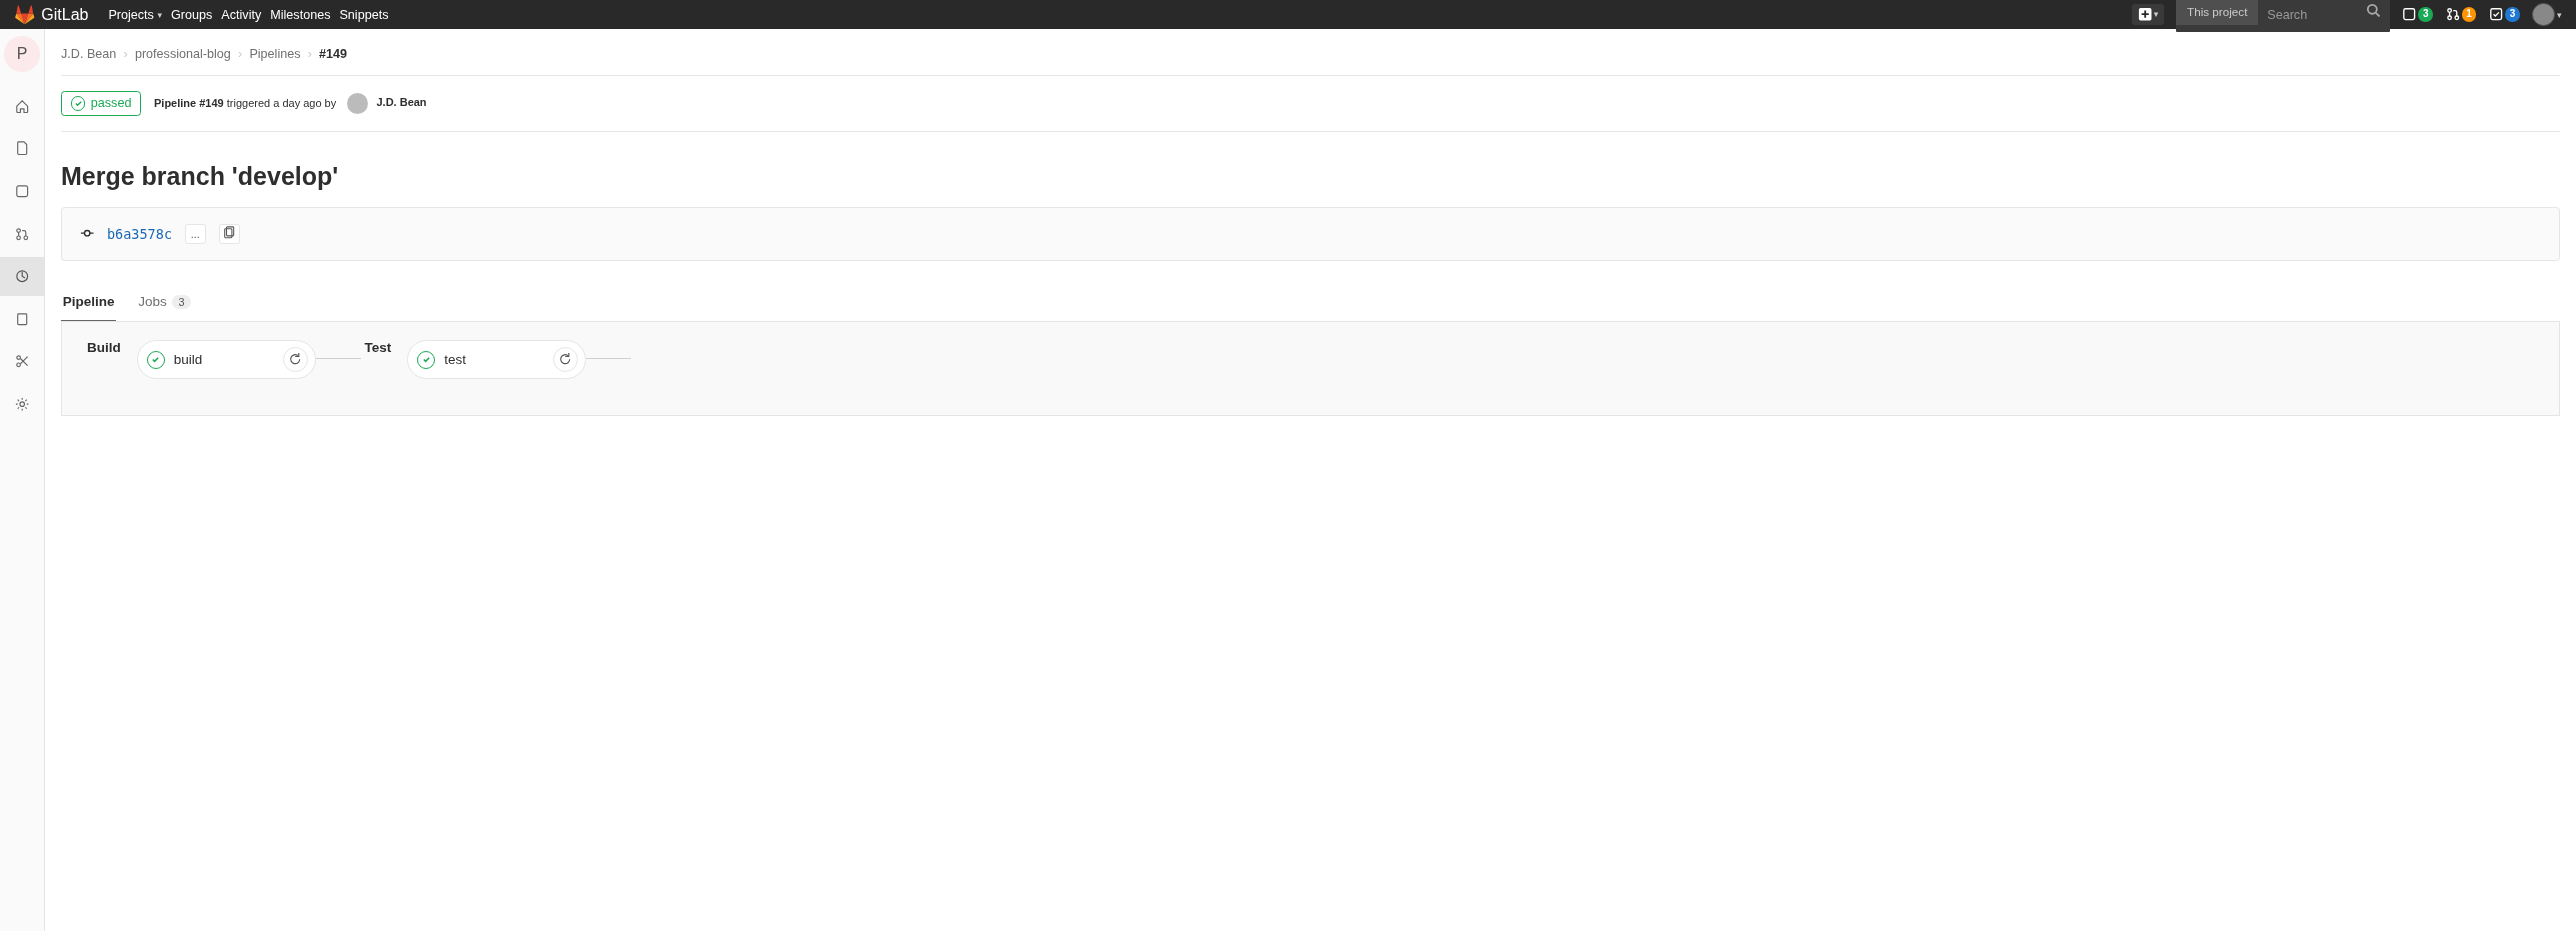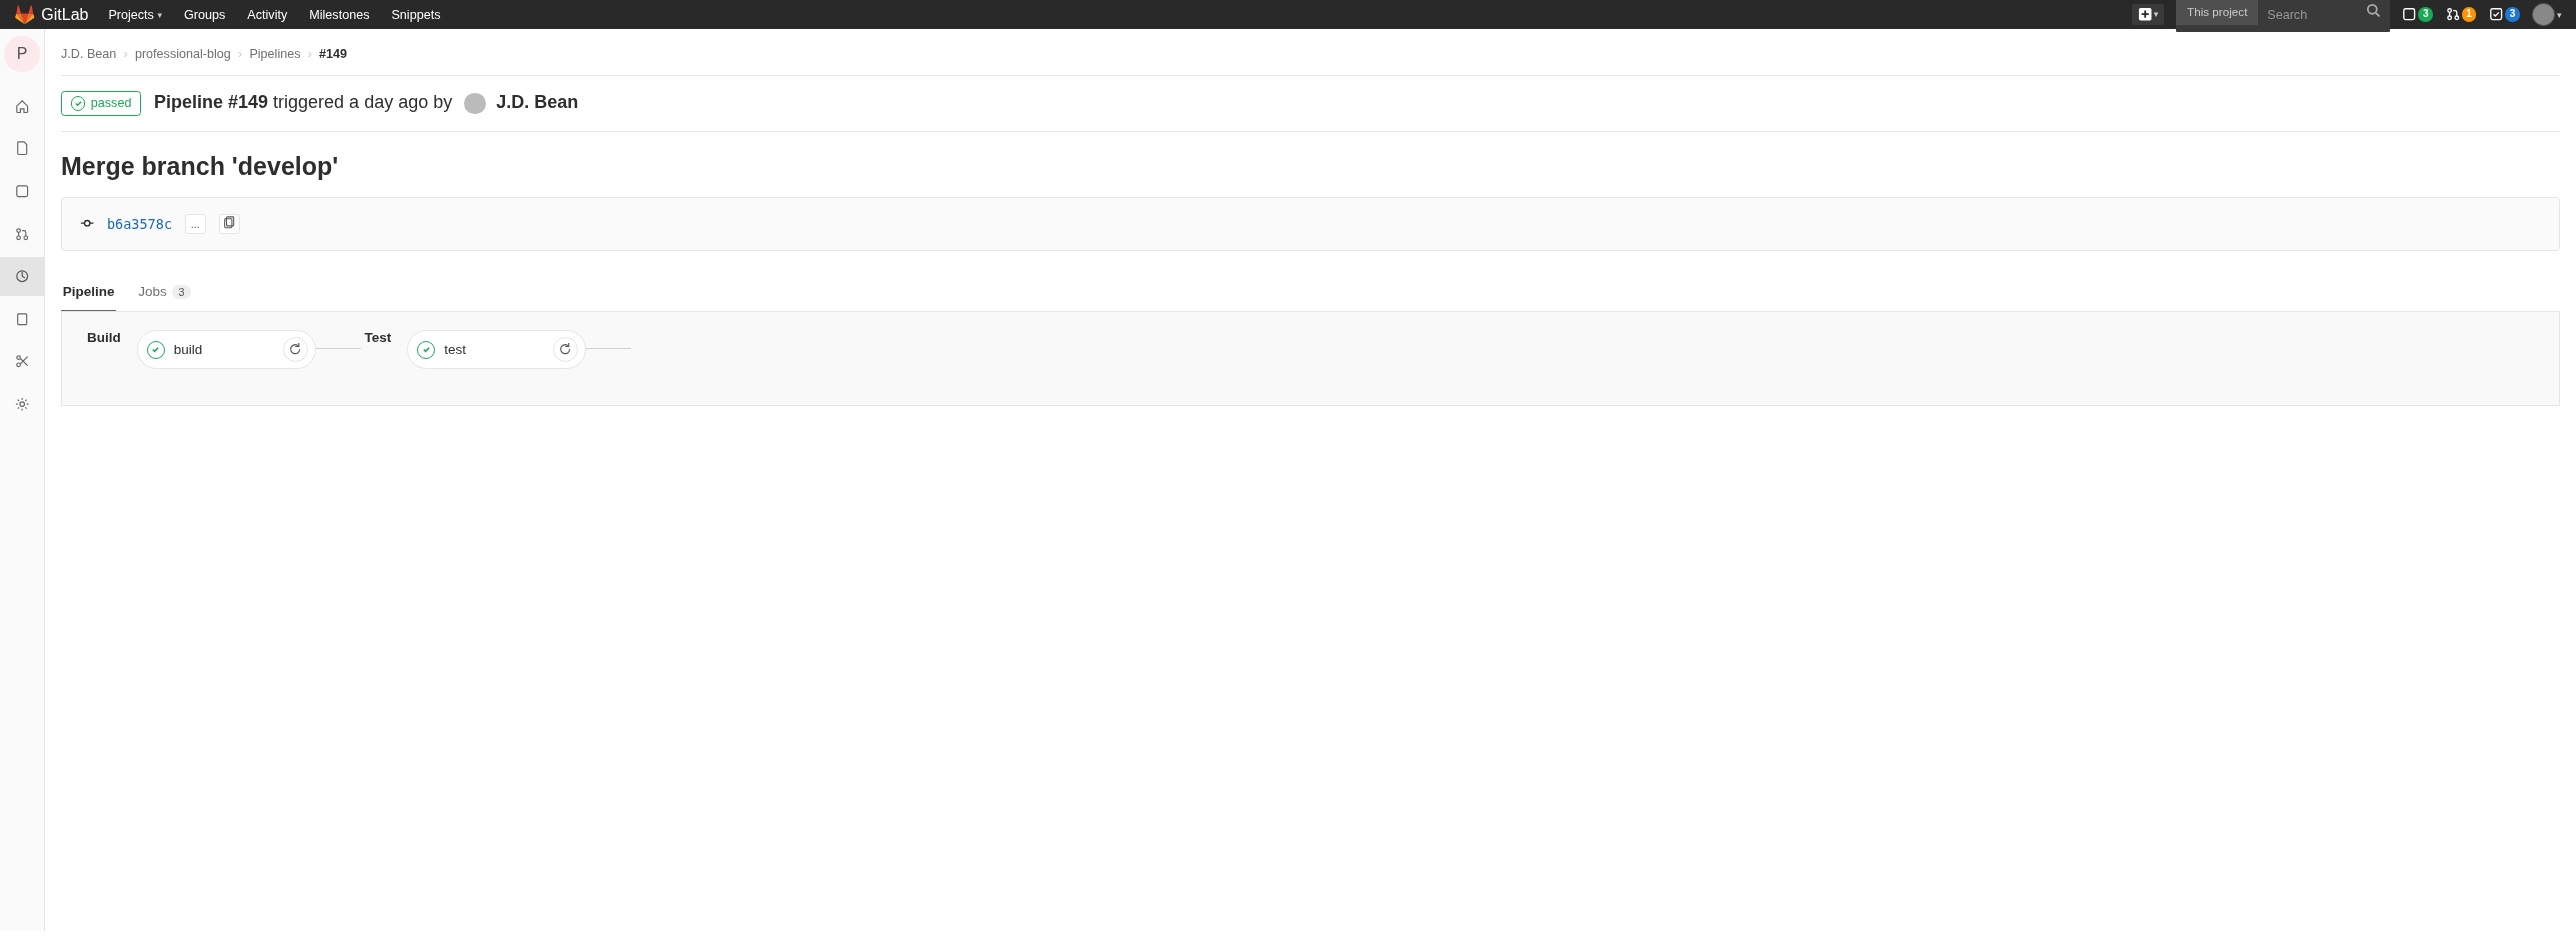--- a/index.html
+++ b/index.html
@@ -2,21 +2,21 @@
 <html style="font-size:14.4px"><head>
 <meta charset="utf-8">
 <style>
 * { box-sizing: border-box; margin: 0; padding: 0; }
 body { font-family: -apple-system, BlinkMacSystemFont, "Segoe UI", Helvetica, Arial, sans-serif; font-size: 12.6px; color: #2e2e2e; background: #fff; }
 
 
 .topnav { background: #292929; height: 29px; display: flex; align-items: center; padding: 0 14.4px; color: #fff; }
 .logo { display: flex; align-items: center; gap: 5.4px; margin-right: 20px; font-size: 16px; }
 .logo svg { width: 21.5px; height: 21.5px; }
-.navlinks { display: flex; align-items: flex-end; gap: 22px; font-size: 12.6px; }
+.navlinks { display: flex; align-items: flex-end; gap: 9px; font-size: 12.6px; }
 .navlinks .navitem { color: #fff; cursor: pointer; display: flex; align-items: center; gap: 3.6px; }
 .topnav-right { margin-left: auto; display: flex; align-items: center; gap: 12.6px; }
 .plus-dropdown { display: flex; align-items: center; gap: 1.8px; background: #3a3a3a; padding: 3.6px 5.4px; border-radius: 2.7px; }
 .search-area { display: flex; align-items: flex-start; background: #3a3a3a; border-radius: 1px; overflow: hidden; }
 .search-scope { background: #4f4f4f; color: #ccc; padding: 7.2px 10.8px; font-size: 11.7px; }
 .search-input { background: transparent; border: none; color: #fef9c3; padding: 10px 9px; width: 99px; font-size: 12.6px; outline: none; }
 .search-input::placeholder { color: #999; }
 .search-btn { background: transparent; border: none; padding: 5.4px 9px; display: flex; }
 .statusicon { display: flex; align-items: center; gap: 1.8px; position: relative; }
 .statusicon .badge { border-radius: 7.2px; font-size: 10px; font-weight: bold; padding: 0.9px 4.5px; color: #fff; min-width: 14.4px; text-align: center; line-height: 12.6px; }
@@ -36,26 +36,26 @@
 
 
 .main { flex: 1; padding: 12.6px 16px 27px 16px; }
 .breadcrumb { display: flex; align-items: center; gap: 7.2px; font-size: 12.6px; color: #707070; padding: 5.4px 0 14.4px 0; border-bottom: 0.9px solid #e5e5e5; }
 .breadcrumb a { color: #707070; text-decoration: none; }
 .breadcrumb .current { color: #2e2e2e; font-weight: 600; }
 .crumb-sep { color: #ccc; }
 
 .header-row { display: flex; align-items: center; gap: 12.6px; padding: 14.4px 0; border-bottom: 0.9px solid #e5e5e5; }
 .status-badge-passed { border: 0.9px solid #1aaa55; color: #1aaa55; border-radius: 3.6px; padding: 4.5px 9px; display: flex; align-items: center; gap: 5.4px; font-size: 12.6px; }
-.pipeline-title { font-size: 18px; }
+.pipeline-title { font-size: 11px; }
 .pipeline-title b { font-weight: 600; }
 .small-avatar { width: 21.5px; height: 21.5px; border-radius: 50%; background: #bbb; display: inline-block; vertical-align: middle; }
 .author { font-weight: 600; margin-left: 5.4px; }
 
-.commit-title { font-size: 25px; font-weight: 600; padding: 20px 0 16px 0; }
+.commit-title { font-size: 25px; font-weight: 600; padding: 20px 0 16px 0; margin-top: 10px; }
 
 .info-box { border: 0.9px solid #e5e5e5; border-radius: 3.6px; background: #fafafa; }
 .info-row { padding: 16px 18px; display: flex; align-items: center; gap: 12.6px; font-size: 14.4px; color: #2e2e2e; }
 .info-row + .info-row { border-top: 0.9px solid #e5e5e5; }
 .branch-link { color: #1b69b6; font-family: Menlo, Monaco, monospace; font-size: 13.5px; }
 .sha-link { color: #1b69b6; font-family: Menlo, Monaco, monospace; font-size: 13.5px; }
 .ellipsis-btn, .copy-btn { border: 0.9px solid #e5e5e5; background: #fff; border-radius: 2.7px; width: 21.5px; height: 20px; display: flex; align-items: center; justify-content: center; font-size: 10.8px; color: #555; cursor: pointer; }
 
 .tabs { display: flex; gap: 20px; border-bottom: 0.9px solid #e5e5e5; margin-top: 23px; }
 .tab { padding: 10.8px 1.8px; font-size: 13.5px; color: #707070; cursor: pointer; border-bottom: 1.8px solid transparent; display: flex; align-items: center; gap: 5.4px; }

